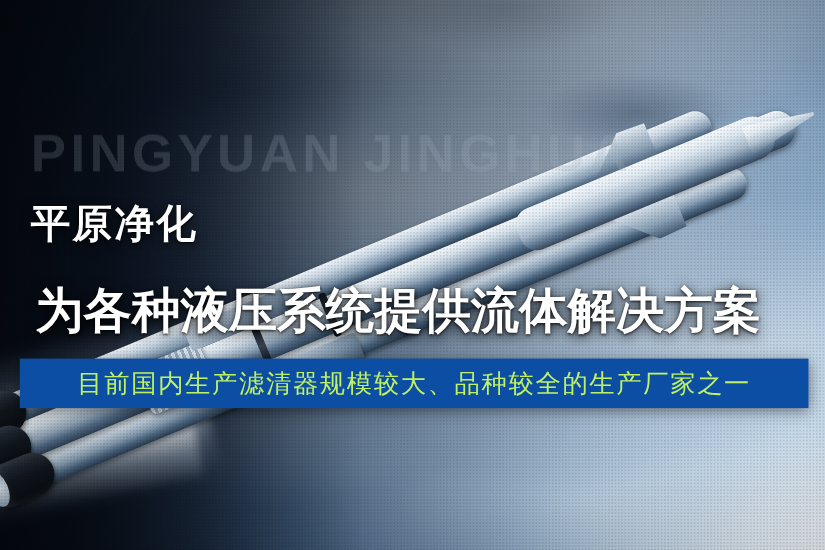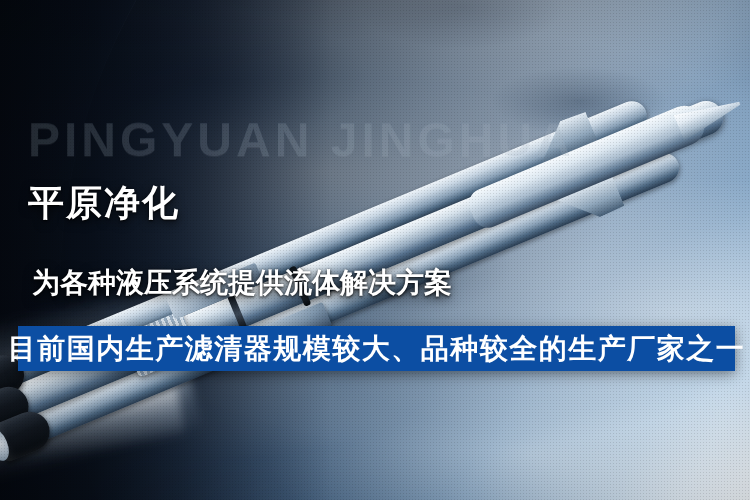--- a/index.html
+++ b/index.html
@@ -167,32 +167,32 @@
     user-select:none;
   }
   .title{
     position:absolute;left:28px;top:172px;
     font-size:36px;line-height:62px;font-weight:700;color:#ffffff;
     letter-spacing:2px;
     text-shadow:0 3px 10px rgba(0,0,0,.75), 0 1px 2px rgba(0,0,0,.85);
   }
   .subtitle{
     position:absolute;left:32px;top:258px;
-    font-size:28px;line-height:50px;font-weight:700;color:#ffffff;
+    font-size:44px;line-height:50px;font-weight:700;color:#ffffff;
     letter-spacing:0px;white-space:nowrap;
     text-shadow:0 3px 12px rgba(0,0,0,.80), 0 1px 3px rgba(0,0,0,.9);
   }
   .tagline-bar{
     position:absolute;left:18px;top:326px;width:717px;height:45px;
     background:#0c4ea3;
     display:flex;align-items:center;justify-content:center;
     box-shadow:0 3px 12px rgba(0,0,0,.45);
   }
   .tagline{
-    font-size:28px;font-weight:700;color:#ffffff;letter-spacing:1.5px;white-space:nowrap;
+    font-size:23px;font-weight:400;color:#bef264;letter-spacing:1.5px;white-space:nowrap;
   }
 </style>
 </head>
 <body>
 
 <div class="banner">
 
   <div class="space"></div>
 
   <div class="earth">

